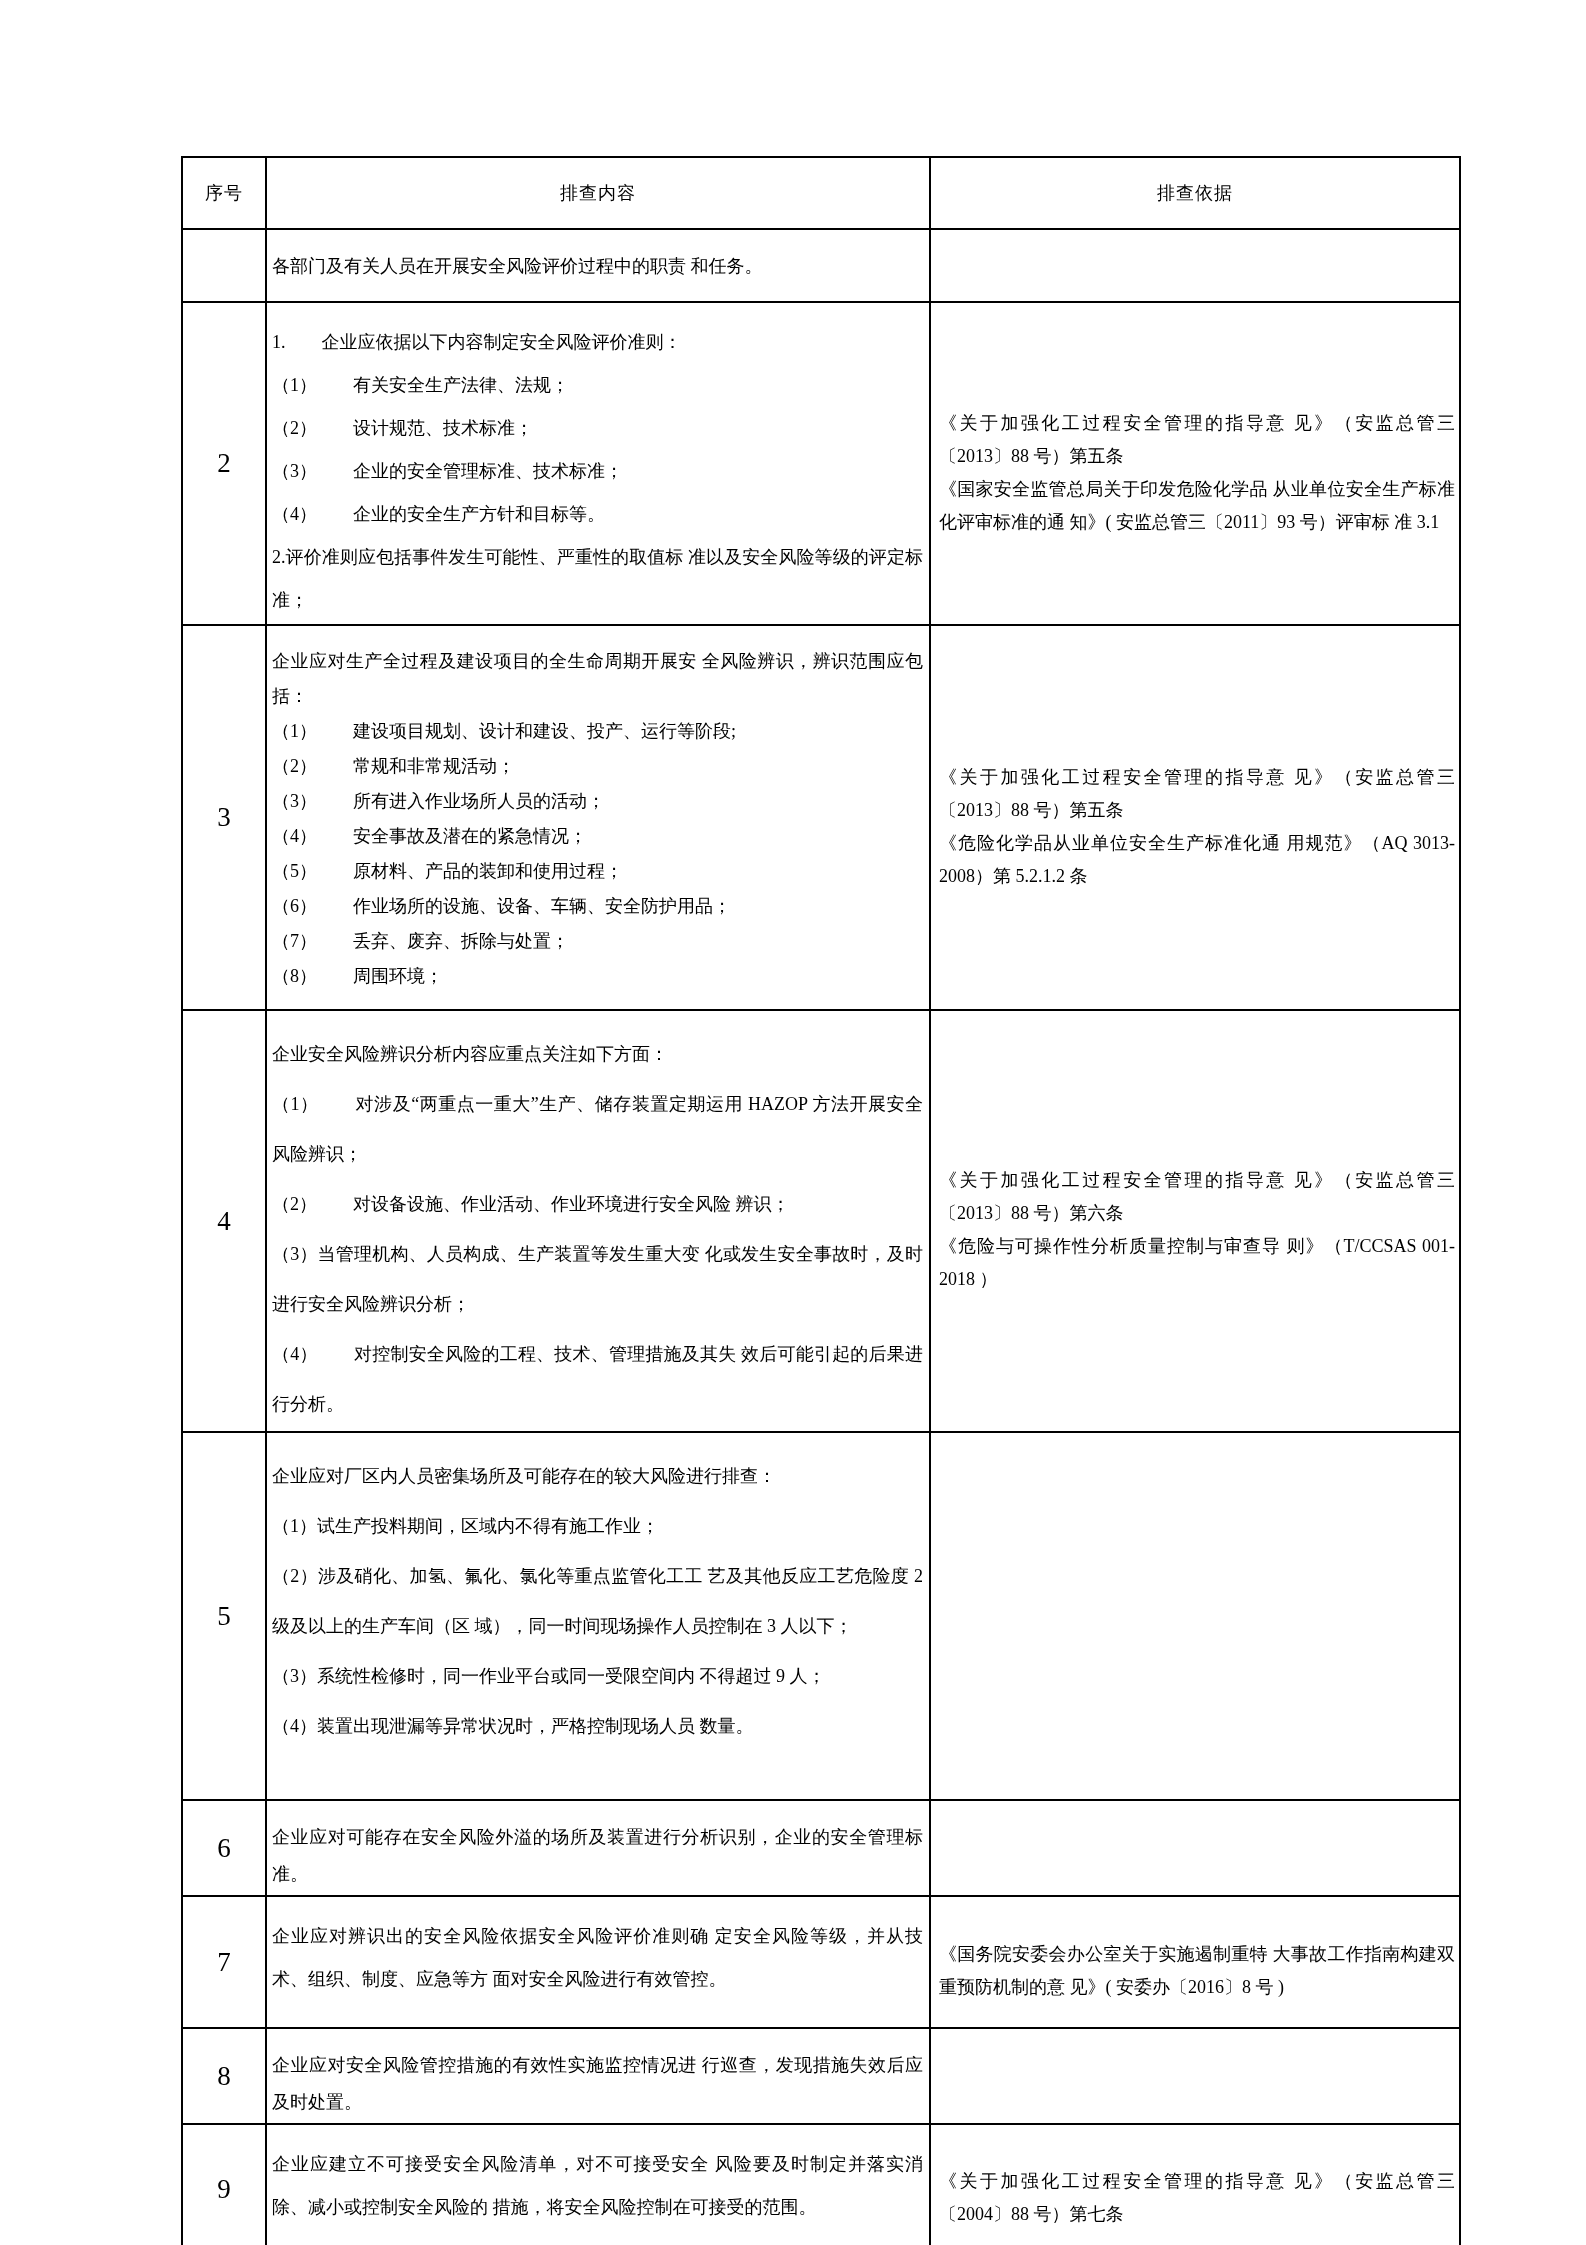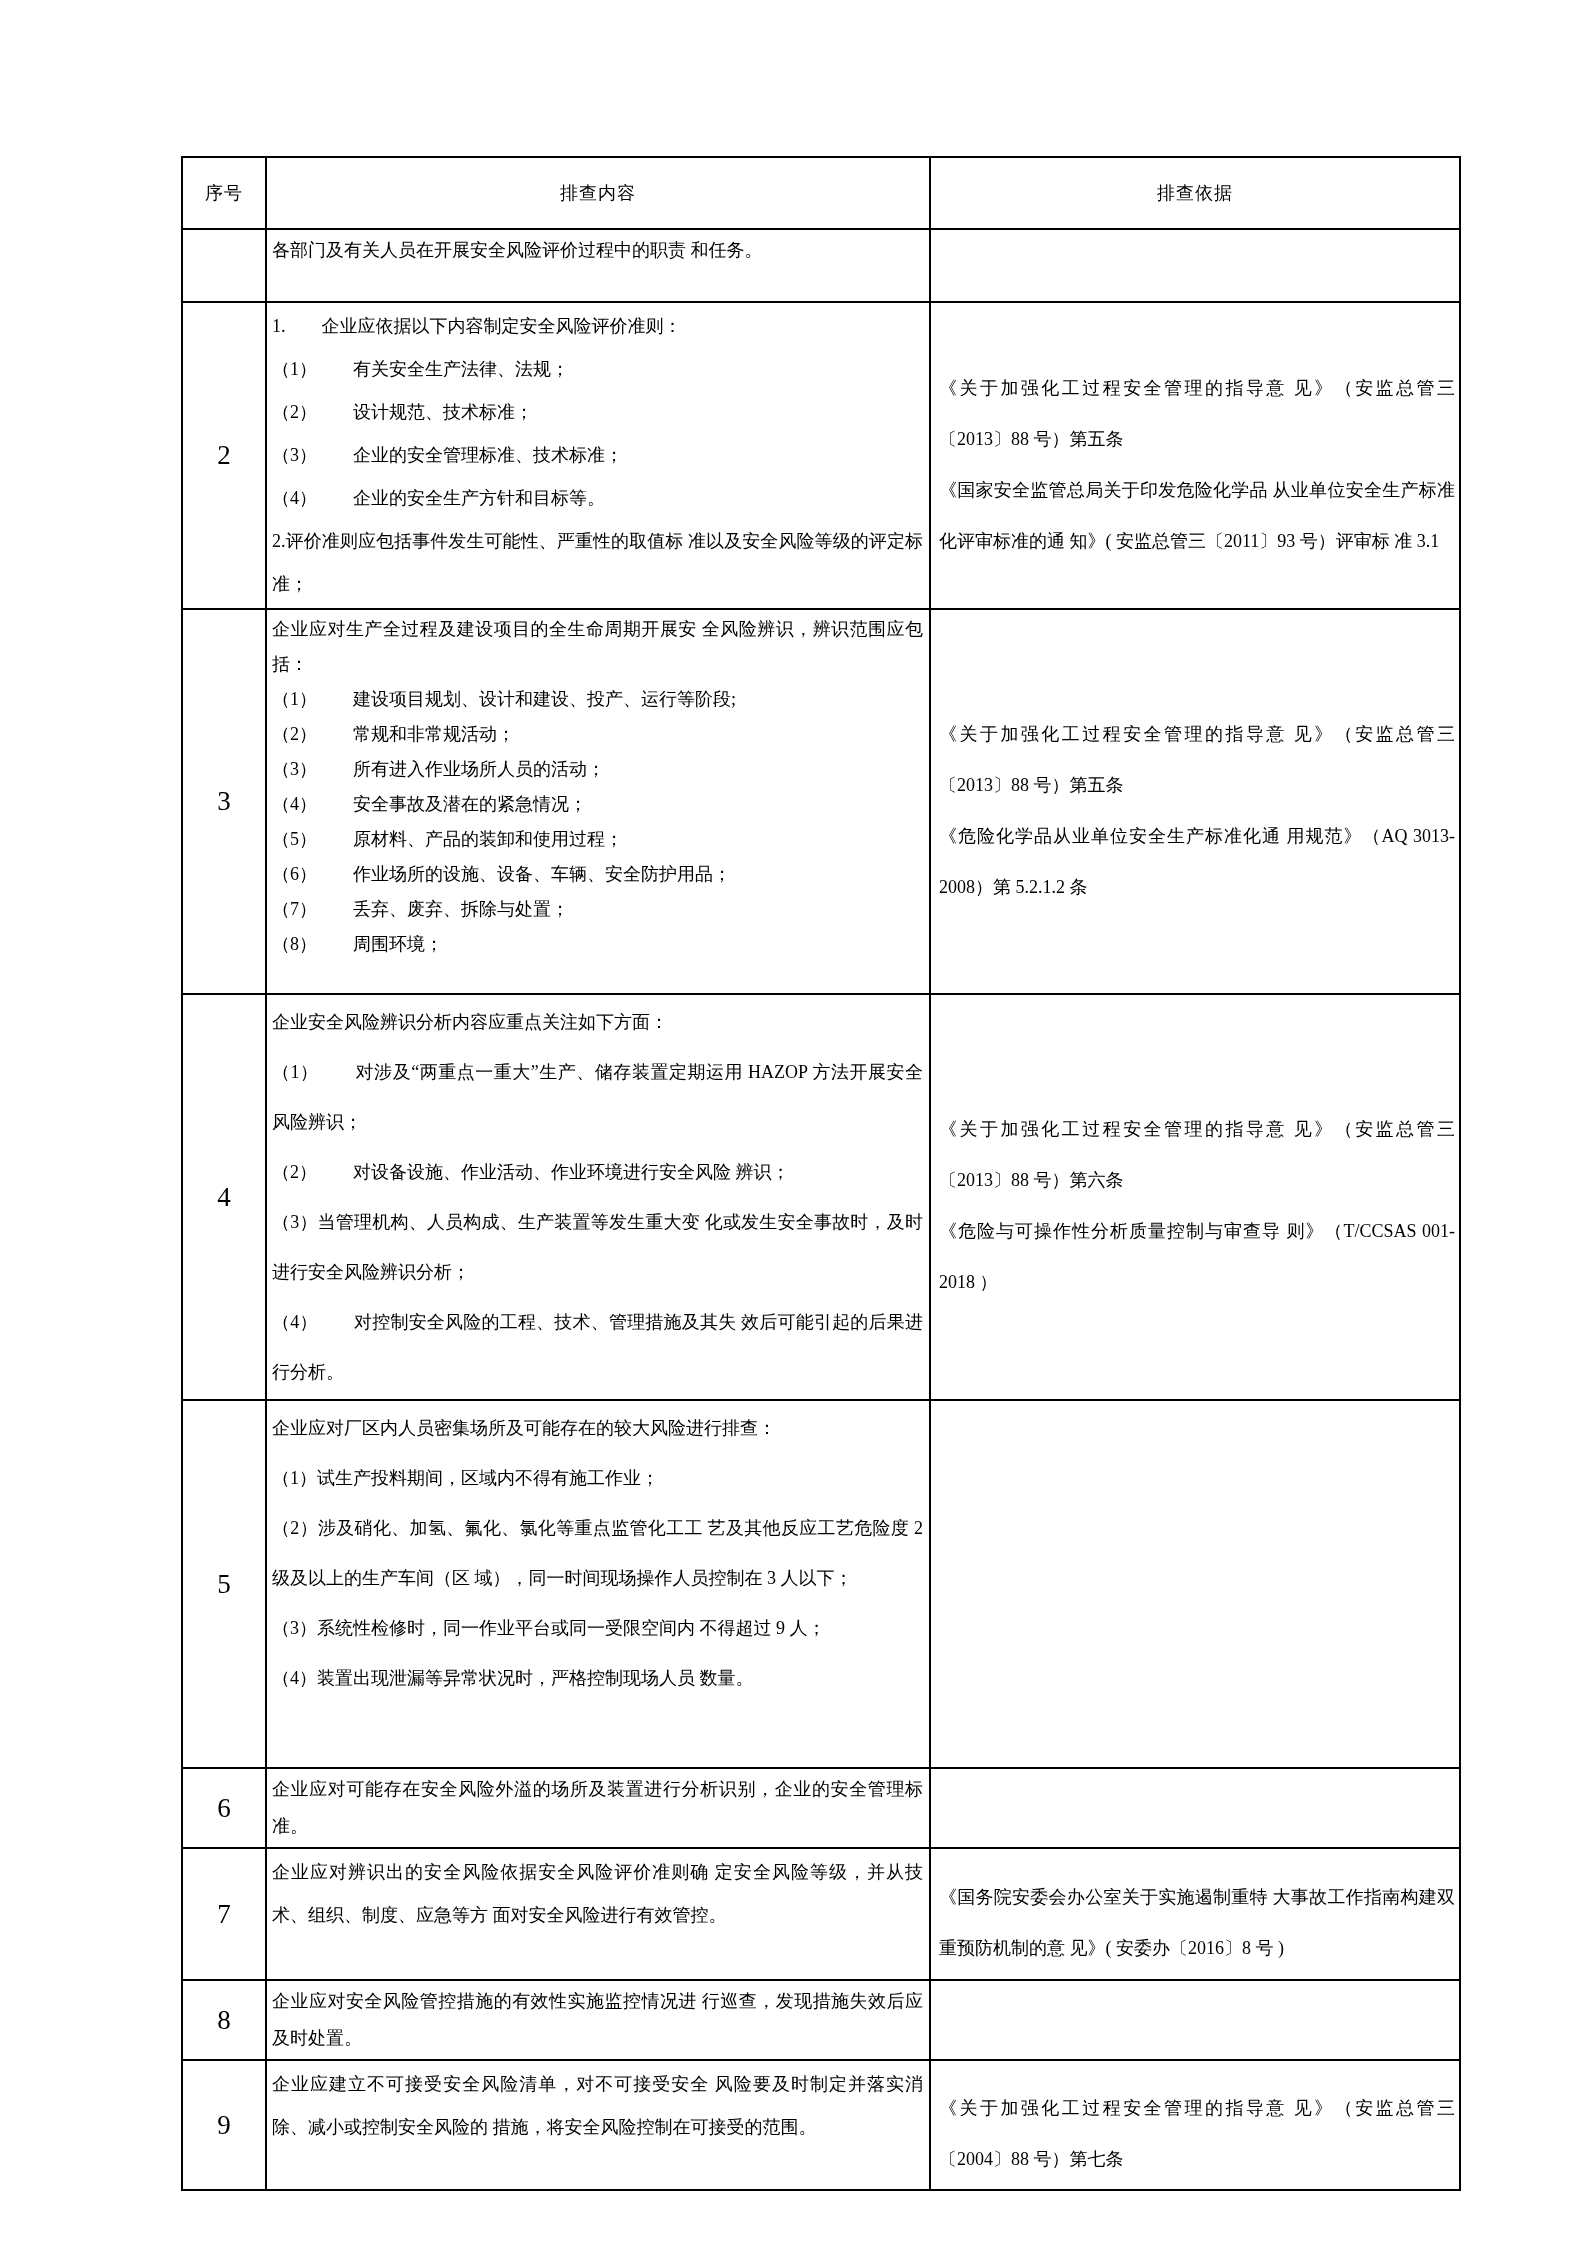--- a/index.html
+++ b/index.html
@@ -38,27 +38,27 @@
   }
   td.no {
     text-align: center;
     vertical-align: middle;
     font-size: 27px;
   }
   td.content {
     vertical-align: top;
     text-align: justify;
     white-space: pre-line;
-    padding: 2px 6px 2px 5px;
+    padding: 18px 6px 2px 5px;
   }
   td.basis {
     vertical-align: middle;
     text-align: justify;
     white-space: pre-line;
-    line-height: 51px;
+    line-height: 33px;
     padding: 20px 4px 2px 8px;
   }
   .lh35 { line-height: 35px; margin-top: 25px; }
   .lh36 { line-height: 50px; }
   .lh37 { line-height: 37px; }
   .lh43 { line-height: 43px; margin-left: 48px; }
   tr.hr { height: 70px; }
   tr.r1 { height: 73px; }
   tr.r2 { height: 300px; }
   tr.r3 { height: 385px; }

